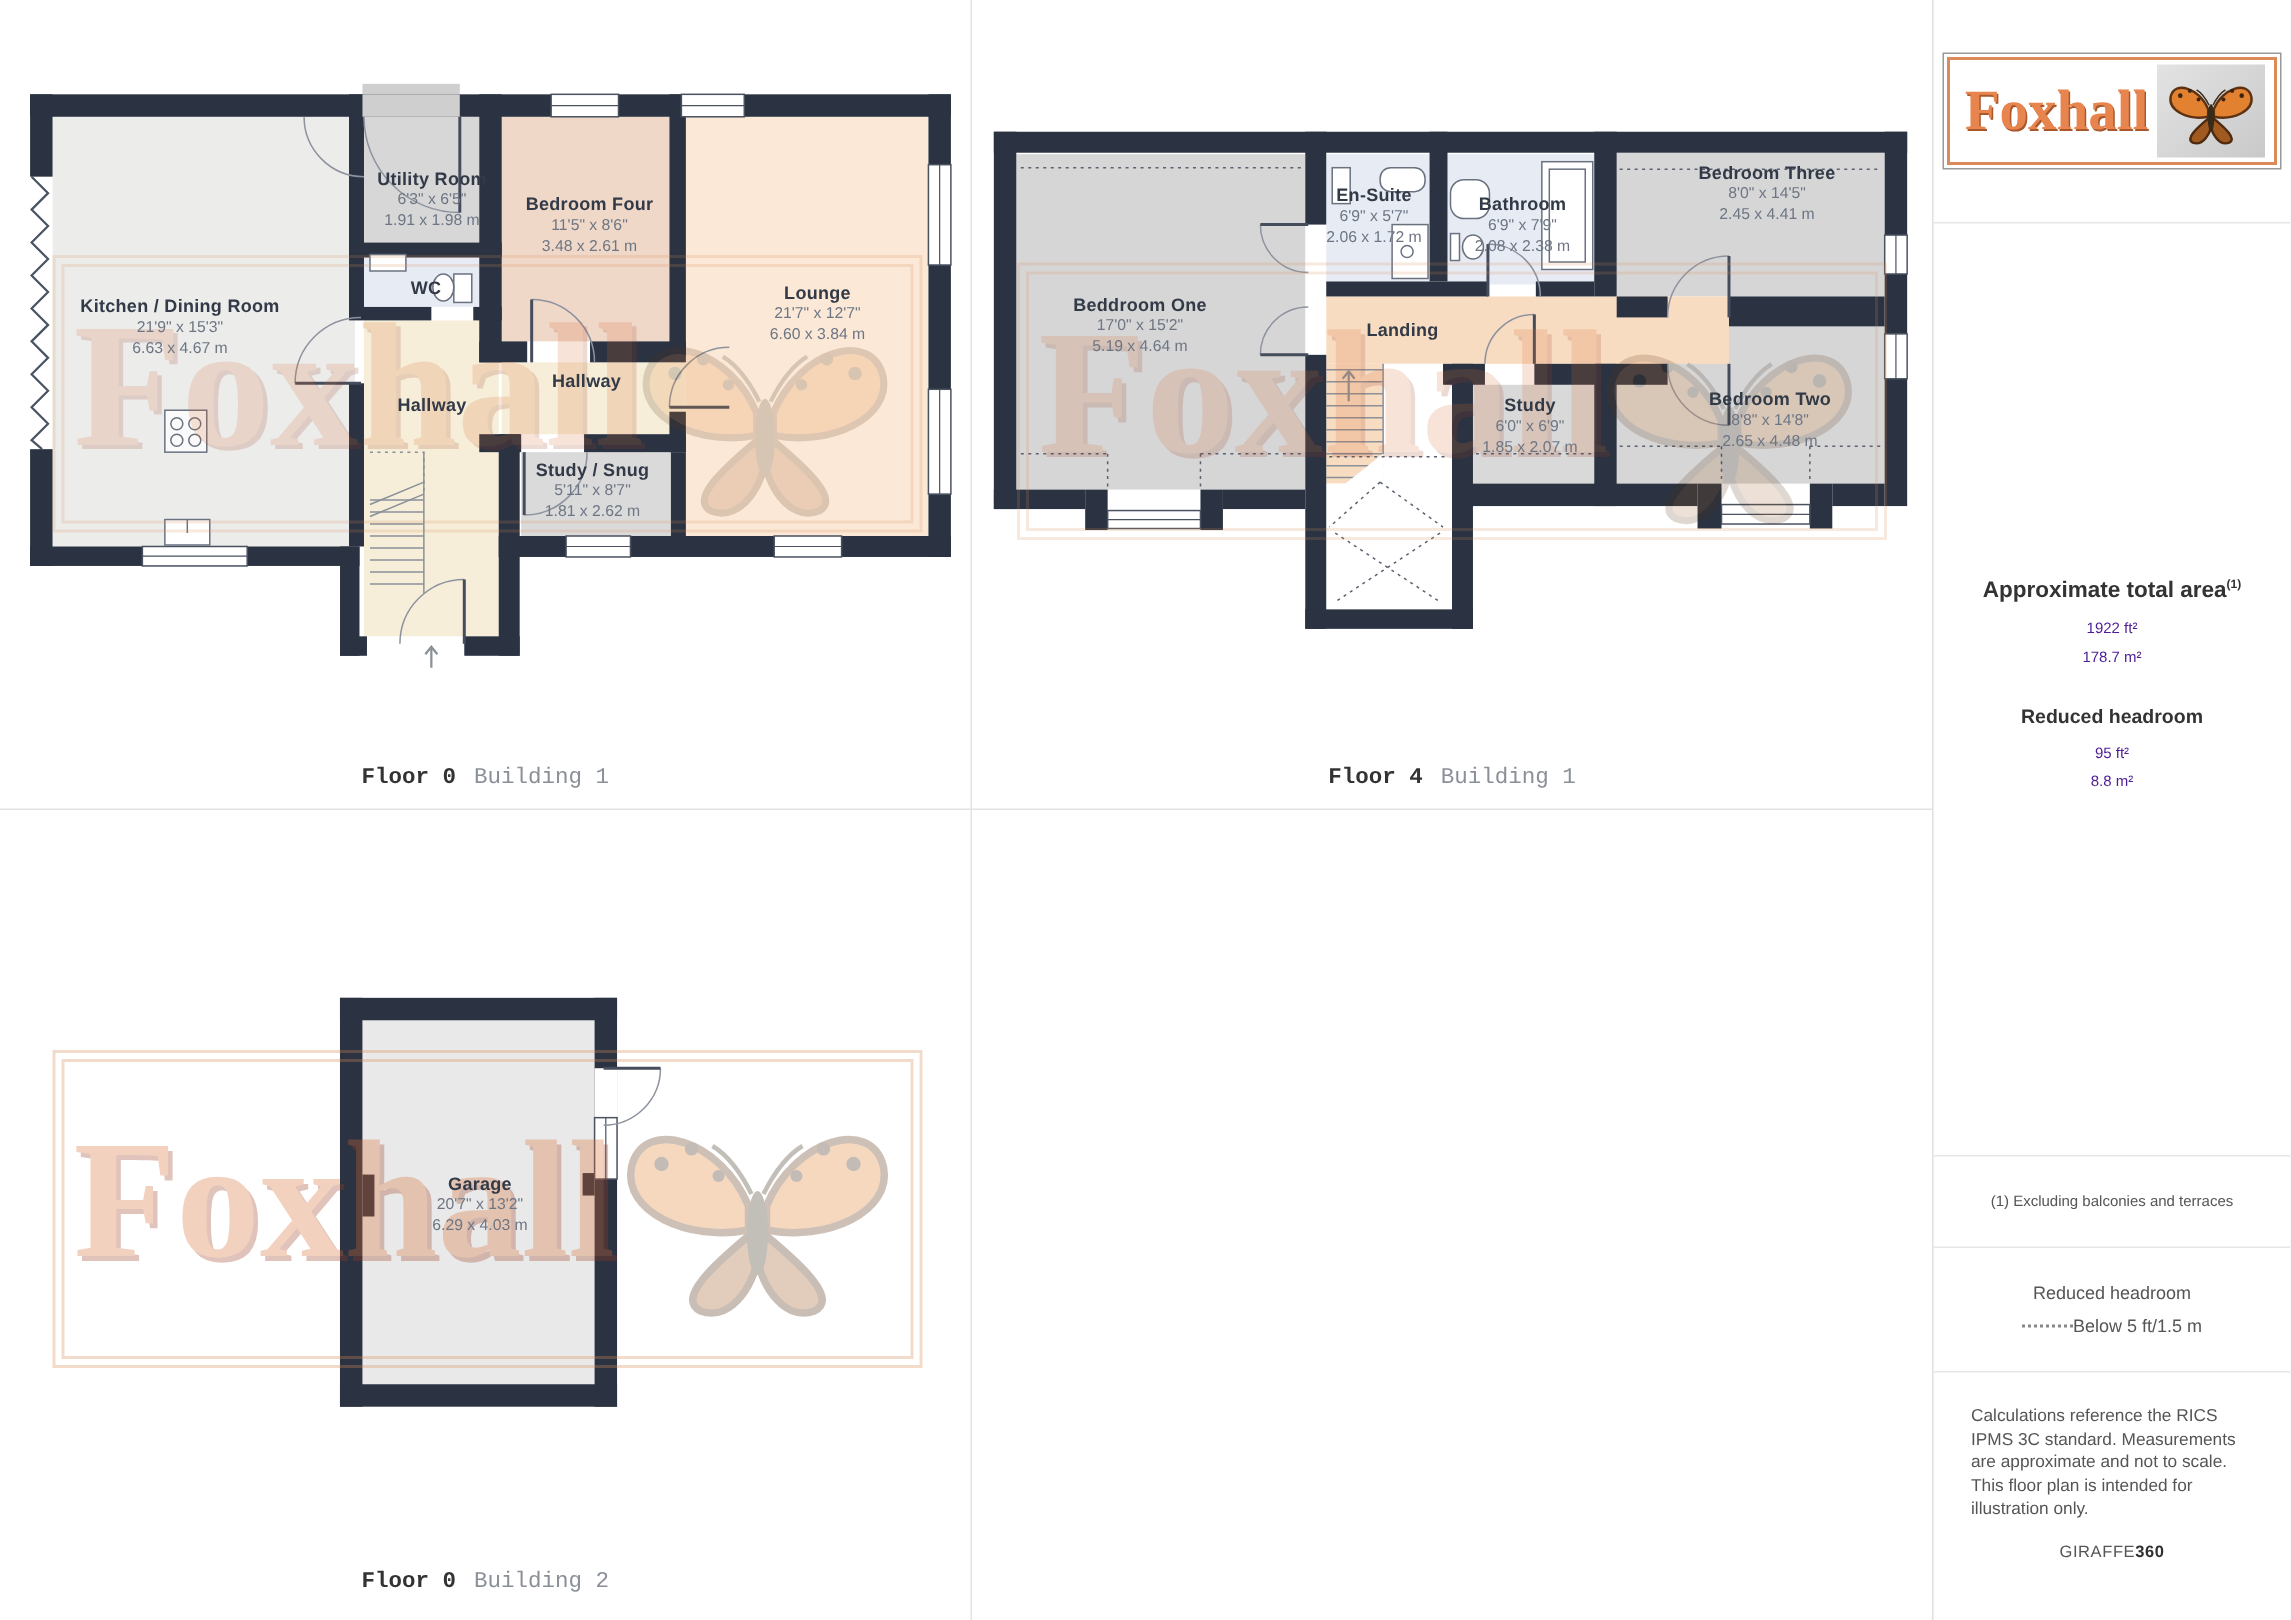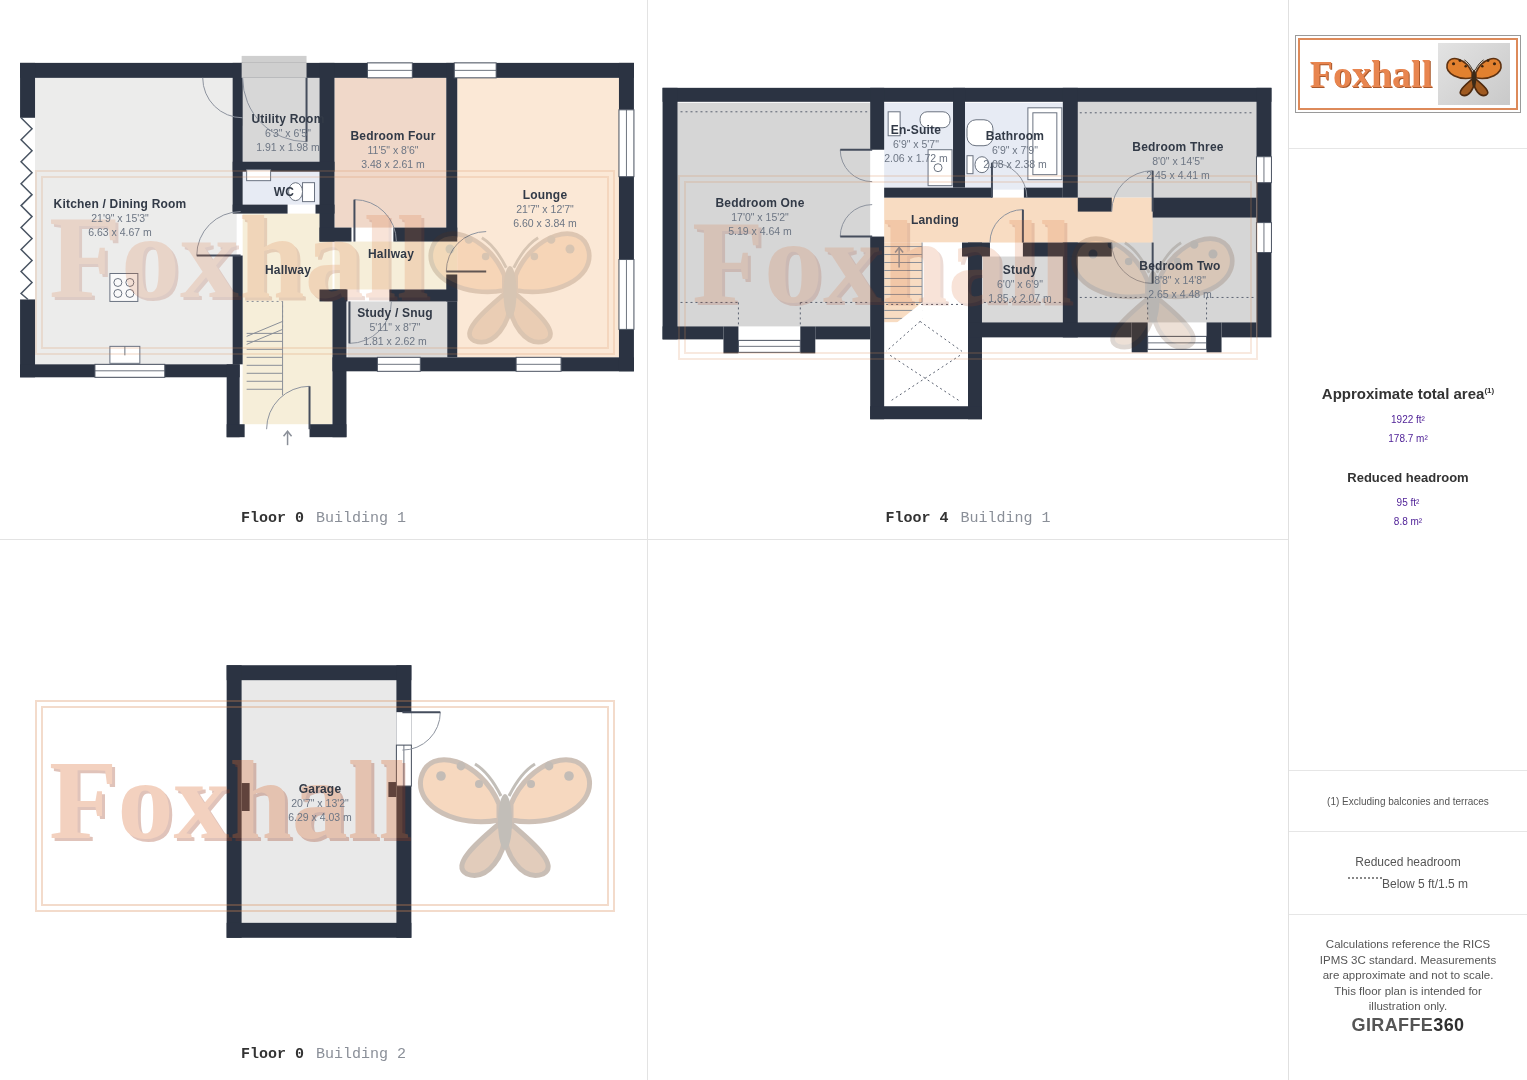--- a/index.html
+++ b/index.html
@@ -39,25 +39,25 @@
   .logo-photo svg{width:64px;height:52px;}
   .sb2{height:622px;text-align:center;padding-top:236px;}
   .area-title{font-size:15px;font-weight:700;color:#333;}
   .area-title sup{font-size:8px;}
   .area-val{font-size:10px;color:#4c1d95;margin-top:12px;}
   .area-val + .area-val{margin-top:8px;}
   .rh-title{font-size:13px;font-weight:700;color:#333;margin-top:26px;}
   .sb3{height:61px;display:flex;align-items:center;justify-content:center;font-size:10px;color:#555;}
   .sb4{height:83px;display:flex;flex-direction:column;align-items:center;justify-content:center;gap:8px;
        font-size:12px;color:#555;}
-  .legend-row{display:flex;align-items:flex-start;gap:0;}
+  .legend-row{display:flex;align-items:center;gap:0;}
   .legend-dash{display:inline-block;width:34px;border-top:2px dotted #888;}
   .sb5{height:164px;border-bottom:none;display:flex;flex-direction:column;align-items:center;padding-top:22px;}
-  .disclaimer{width:188px;text-align:center;font-size:11.5px;color:#555;line-height:1.35;}
-  .brand{font-size:18px;letter-spacing:.4px;color:#555;font-weight:bold;}
+  .disclaimer{width:188px;font-size:11.5px;color:#555;line-height:1.35;}
+  .brand{margin-top:14px;font-size:11px;letter-spacing:.4px;color:#555;}
   .brand b{color:#2f2f2f;}
   .hidden-defs{position:absolute;width:0;height:0;overflow:hidden;}
 </style>
 </head>
 <body>
 
 <svg class="hidden-defs" aria-hidden="true">
   <defs>
     <g id="butterfly-sym">
       <path d="M47,38 C38,16 12,8 8,25 C5,40 27,50 47,46 Z" fill="#e2812f" stroke="#5d3212" stroke-width="2.5"></path>
@@ -389,21 +389,21 @@
     <div class="room-label" style="left:188px;top:123px;width:160px">
       <div class="rl-name">En-Suite</div>
       <div class="rl-dim">6'9" x 5'7"</div>
       <div class="rl-dim">2.06 x 1.72 m</div>
     </div>
     <div class="room-label" style="left:287px;top:129px;width:160px">
       <div class="rl-name">Bathroom</div>
       <div class="rl-dim">6'9" x 7'9"</div>
       <div class="rl-dim">2.08 x 2.38 m</div>
     </div>
-    <div class="room-label" style="left:450px;top:140px;width:160px">
+    <div class="room-label" style="left:450px;top:108px;width:160px">
       <div class="rl-name">Bedroom Three</div>
       <div class="rl-dim">8'0" x 14'5"</div>
       <div class="rl-dim">2.45 x 4.41 m</div>
     </div>
     <div class="room-label" style="left:227px;top:213px;width:120px">
       <div class="rl-name">Landing</div>
     </div>
     <div class="room-label" style="left:292px;top:263px;width:160px">
       <div class="rl-name">Study</div>
       <div class="rl-dim">6'0" x 6'9"</div>

